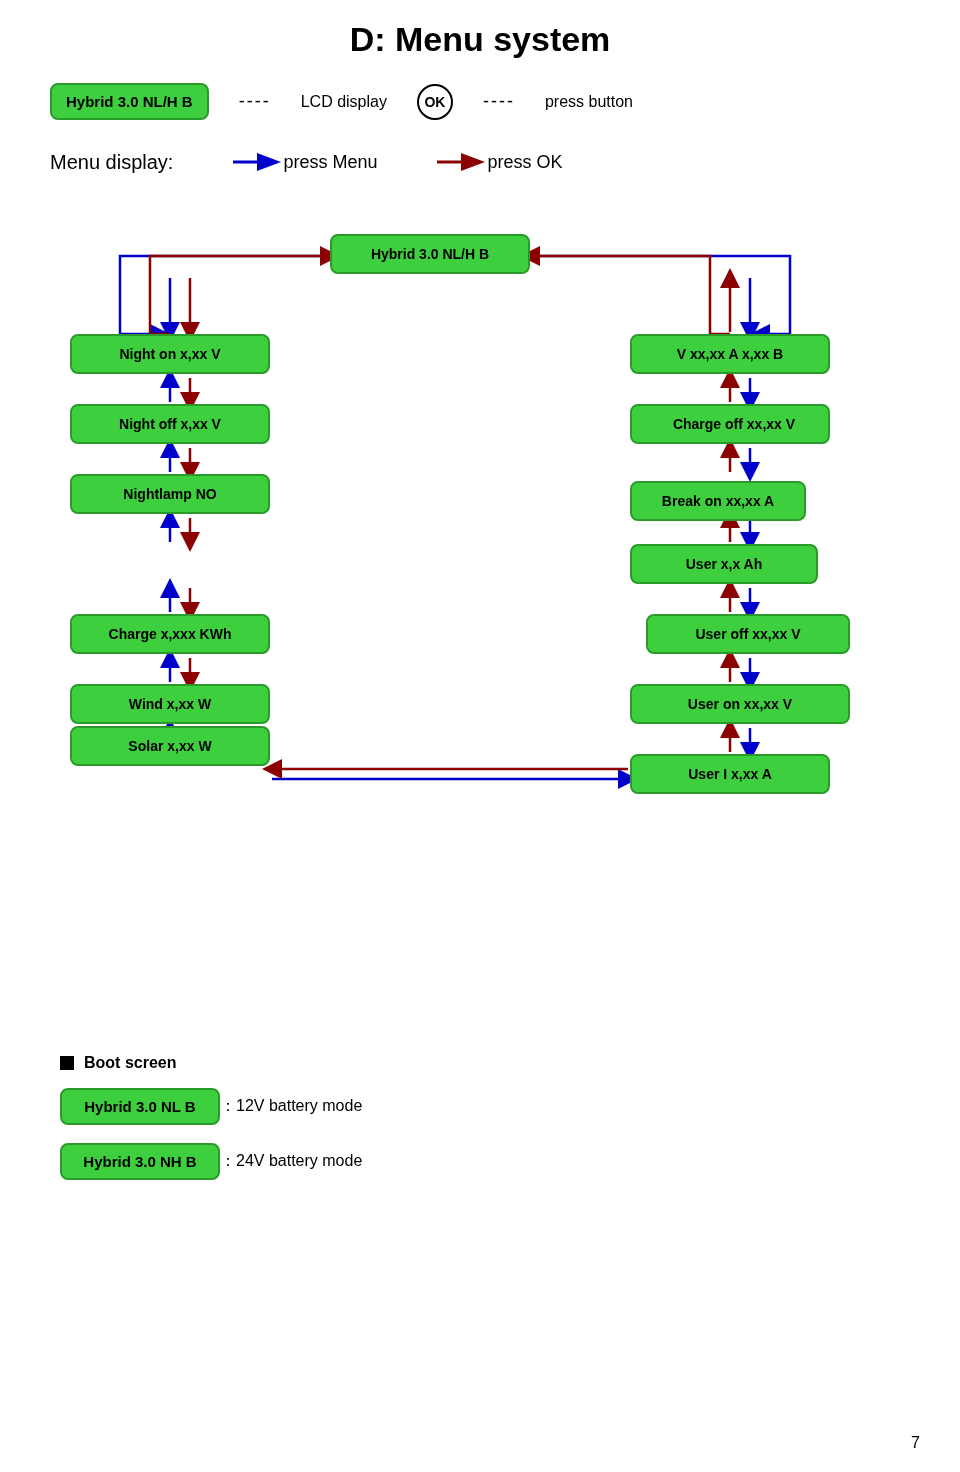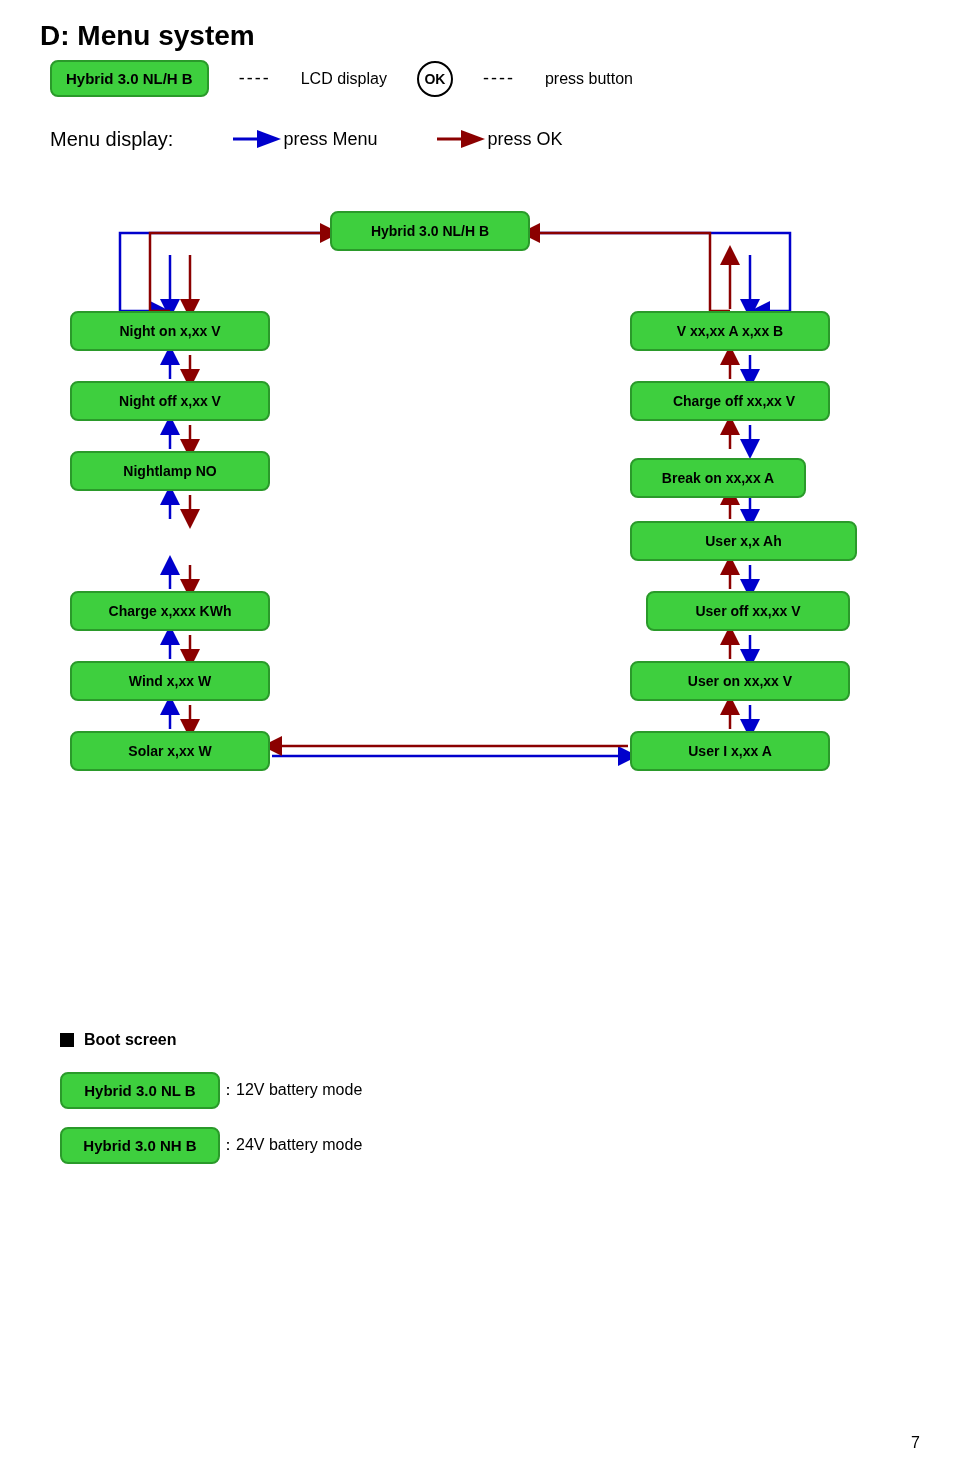--- a/index.html
+++ b/index.html
@@ -6,24 +6,24 @@
     body {
       background: #fff;
       font-family: Arial, sans-serif;
       width: 960px;
       min-height: 1472px;
       position: relative;
       padding: 20px 40px;
     }
 
     h1 {
-      text-align: left;
-      font-size: 28px;
-      font-weight: bold;
-      margin-bottom: 8px;
+      text-align: center;
+      font-size: 34px;
+      font-weight: bold;
+      margin-bottom: 24px;
       color: #000;
     }
 
     .legend-row {
       display: flex;
       align-items: center;
       gap: 30px;
       margin-bottom: 30px;
       padding-left: 10px;
     }
@@ -118,21 +118,21 @@
 
     
     .bottom-section {
       padding-left: 20px;
     }
 
     .boot-screen-title {
       display: flex;
       align-items: center;
       gap: 10px;
-      margin-bottom: 23px;
+      margin-bottom: 16px;
       font-size: 16px;
       font-weight: bold;
     }
 
     .black-square {
       width: 14px;
       height: 14px;
       background: #000;
       display: inline-block;
     }
@@ -292,26 +292,26 @@
 
   </svg>
 
   <div class="node" style="left:290px; top:20px; width:200px;">Hybrid 3.0 NL/H B</div>
 
   <div class="node" style="left:30px; top:120px; width:200px;">Night on x,xx V</div>
   <div class="node" style="left:30px; top:190px; width:200px;">Night off  x,xx V</div>
   <div class="node" style="left:30px; top:260px; width:200px;">Nightlamp   NO</div>
   <div class="node" style="left:30px; top:400px; width:200px;">Charge x,xxx KWh</div>
   <div class="node" style="left:30px; top:470px; width:200px;">Wind    x,xx  W</div>
-  <div class="node" style="left:30px; top:540px; width:200px;">Solar    x,xx  W</div>
+  <div class="node" style="left:30px; top:512px; width:200px;">Solar    x,xx  W</div>
 
   <div class="node" style="left:590px; top:120px; width:200px;">V xx,xx A x,xx B</div>
   <div class="node" style="left:590px; top:190px; width:200px;padding-left:22px;">Charge off xx,xx V</div>
   <div class="node" style="left:590px; top:267px; width:176px;">Break on xx,xx A</div>
-  <div class="node" style="left:590px; top:330px; width:227px;">User       x,x Ah</div>
+  <div class="node" style="left:590px; top:330px; width:188px;">User       x,x Ah</div>
   <div class="node" style="left:606px; top:400px; width:204px;">User off xx,xx V</div>
   <div class="node" style="left:590px; top:470px; width:220px;">User on xx,xx V</div>
   <div class="node" style="left:590px; top:540px; width:200px;">User  I  x,xx A</div>
 </div>
 
 <div class="bottom-section">
   <div class="boot-screen-title">
     <span class="black-square"></span>
     <strong>Boot screen</strong>
   </div>

